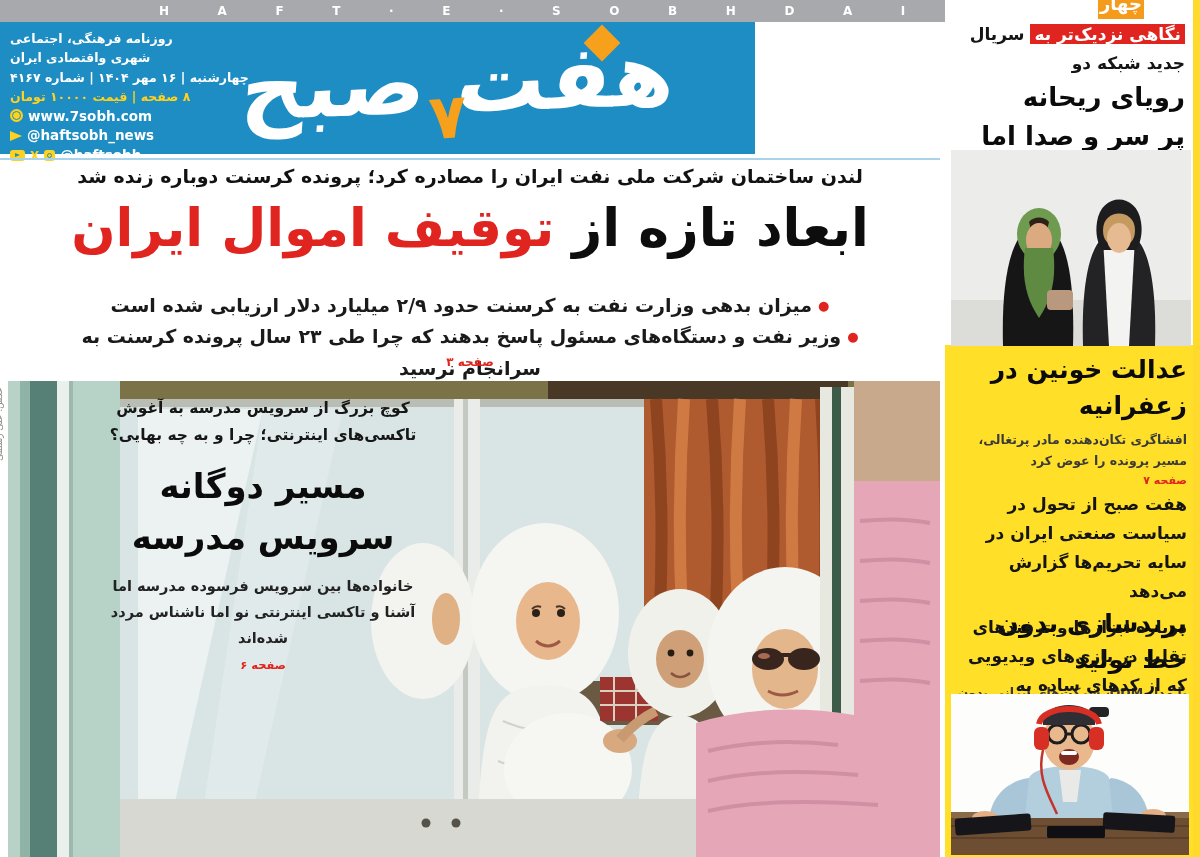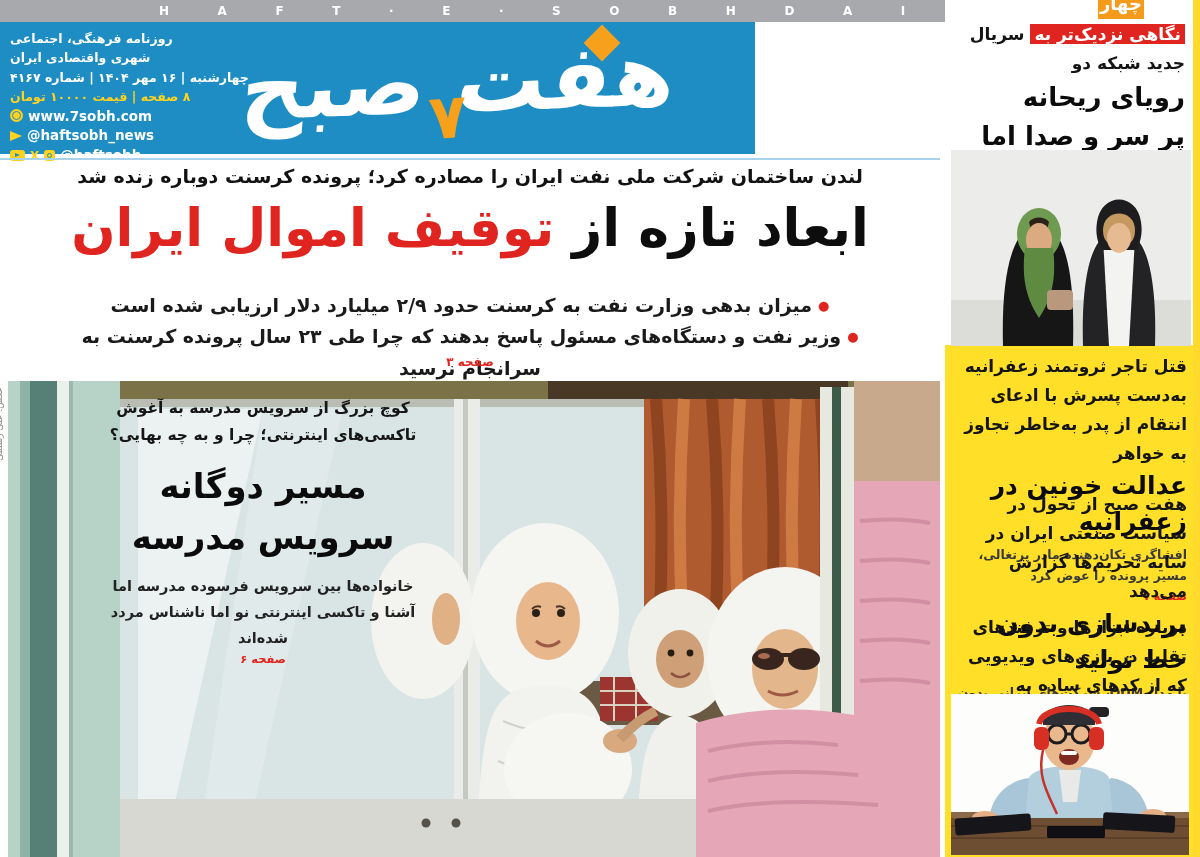--- a/index.html
+++ b/index.html
@@ -50,21 +50,21 @@
 
   
   .mainphoto{position:absolute;left:8px;top:381px;width:932px;height:476px;padding-left:30px;}
   .mainphoto svg{position:absolute;left:0;top:0;}
   .photo-credit{position:absolute;left:-14px;top:6px;font-size:9px;color:#8a8a86;
     writing-mode:vertical-rl;transform:rotate(180deg);letter-spacing:1px;}
   .photo-overlay{position:absolute;left:100px;top:14px;width:310px;text-align:center;direction:rtl;color:#161616;}
   .po-kicker{font-size:15.5px;font-weight:bold;line-height:1.75;}
   .po-headline{margin-top:12px;font-size:34px;font-weight:bold;line-height:1.5;color:#0b0b0b;}
   .po-sub{margin-top:10px;font-size:14.5px;font-weight:bold;line-height:1.8;color:#222;}
-  .po-pageref{font-size:11.5px;}
+  .po-pageref{margin-top:6px;font-size:11.5px;}
 
   
   .sidebar{position:absolute;left:945px;top:0;width:255px;height:857px;background:#fff;}
   .sb-right-strip{position:absolute;right:0;top:0;width:7px;height:857px;background:#ffd92b;}
   .sb-yellow{position:absolute;left:0;top:345px;width:255px;height:512px;background:#ffdf28;}
   .corner-tab{position:absolute;left:153px;top:0;width:46px;height:19px;background:#f59b1c;
     color:#fff;font-size:18px;font-weight:bold;text-align:center;overflow:hidden;}
   .corner-tab span{display:block;margin-top:-7px;}
   .sb-article{position:absolute;direction:rtl;text-align:right;}
   .sb-kicker{font-size:17px;font-weight:bold;color:#151515;line-height:1.7;}
@@ -249,21 +249,20 @@
         <path d="M132 196 C130 118 142 76 168 70 C194 76 206 118 204 196 Z" fill="#f3f3f1"></path>
         <path d="M132 196 C130 130 140 96 152 88 L158 196 Z" fill="#232325"></path>
         <path d="M204 196 C206 130 196 96 184 88 L178 196 Z" fill="#232325"></path>
         <path d="M146 72 C150 42 186 42 190 72 C192 84 189 94 185 100 L151 100 C147 94 144 84 146 72 Z" fill="#1d1d1f"></path>
         <path d="M152 80 C152 58 184 58 184 80 C184 90 180 95 168 97 C156 95 152 90 152 80 Z" fill="#c59a60"></path>
         <ellipse cx="168" cy="88" rx="12" ry="15" fill="#e6bb92"></ellipse>
       </svg>
     </div>
 
     <div class="sb-article a2">
-      <div class="sb-kicker">قتل تاجر ثروتمند زعفرانیه به‌دست پسرش با ادعای انتقام از پدر به‌خاطر تجاوز به خواهر</div>
       <div class="sb-headline">عدالت خونین در زعفرانیه</div>
       <div class="sb-sub">افشاگری تکان‌دهنده مادر پرتغالی، مسیر پرونده را عوض کرد</div>
       <div class="sb-pageref pageref">صفحه ۷</div>
     </div>
 
     <div class="sb-article a3">
       <div class="sb-kicker">هفت صبح از تحول در سیاست صنعتی ایران در سایه تحریم‌ها گزارش می‌دهد</div>
       <div class="sb-headline">برندسازی بدون خط تولید</div>
       <div class="sb-sub">با مدل ODM، شرکت‌های ایرانی بدون مالکیت کارخانه وارد چرخه تولید می‌شوند؛ الگویی با گردش مالی ۳۰ میلیارد دلاری</div>
       <div class="sb-pageref pageref">صفحه ۲</div>

